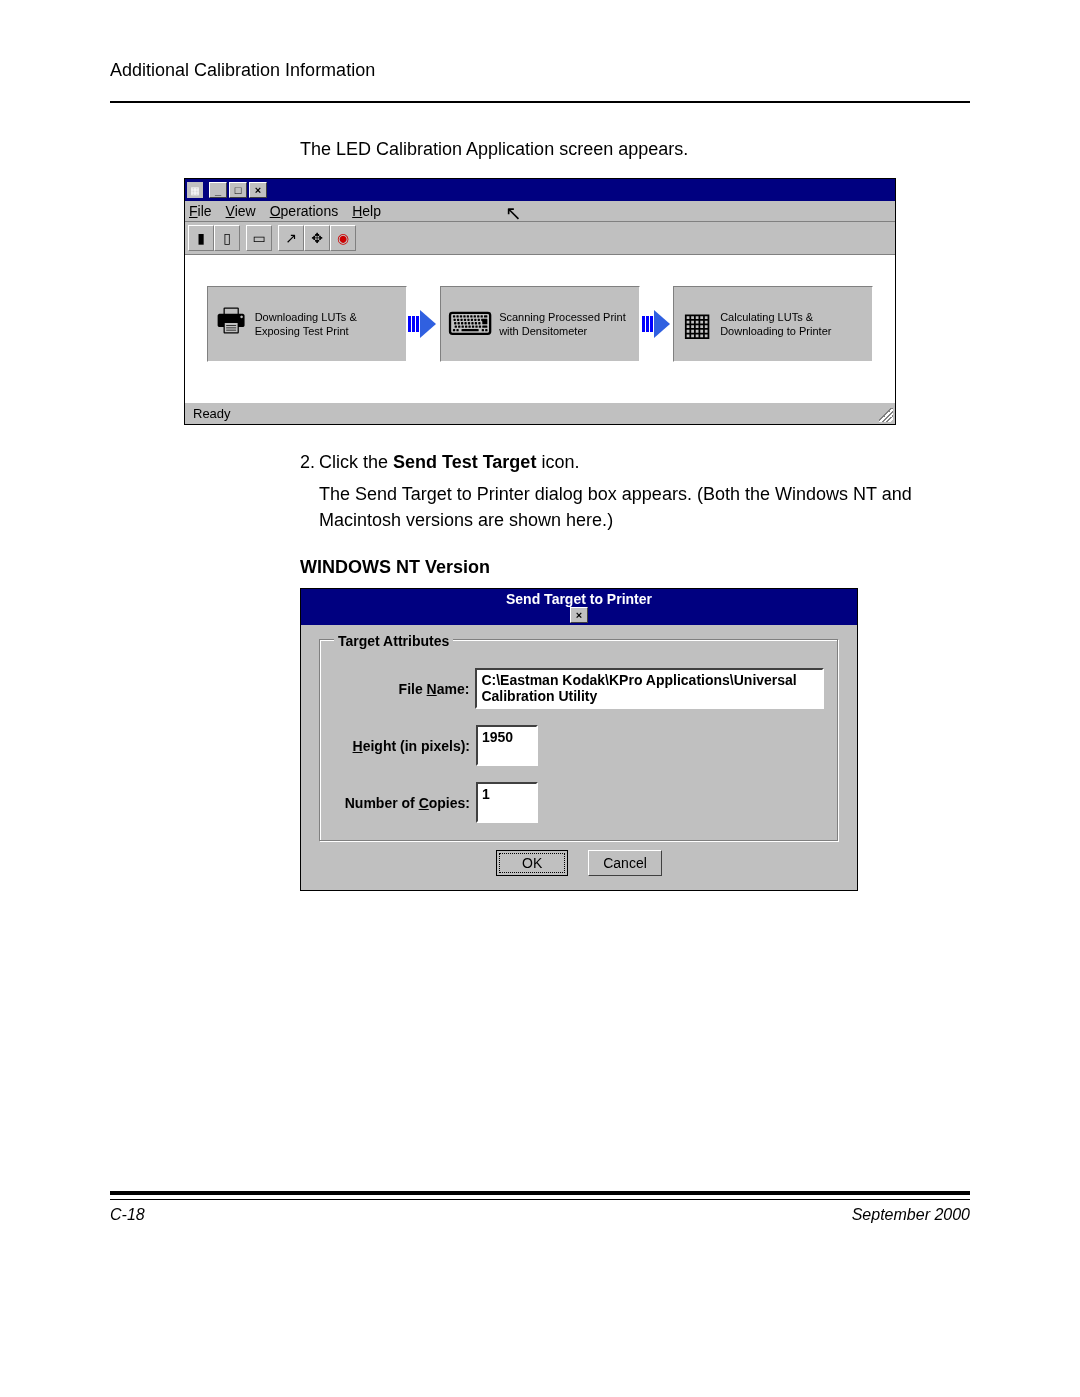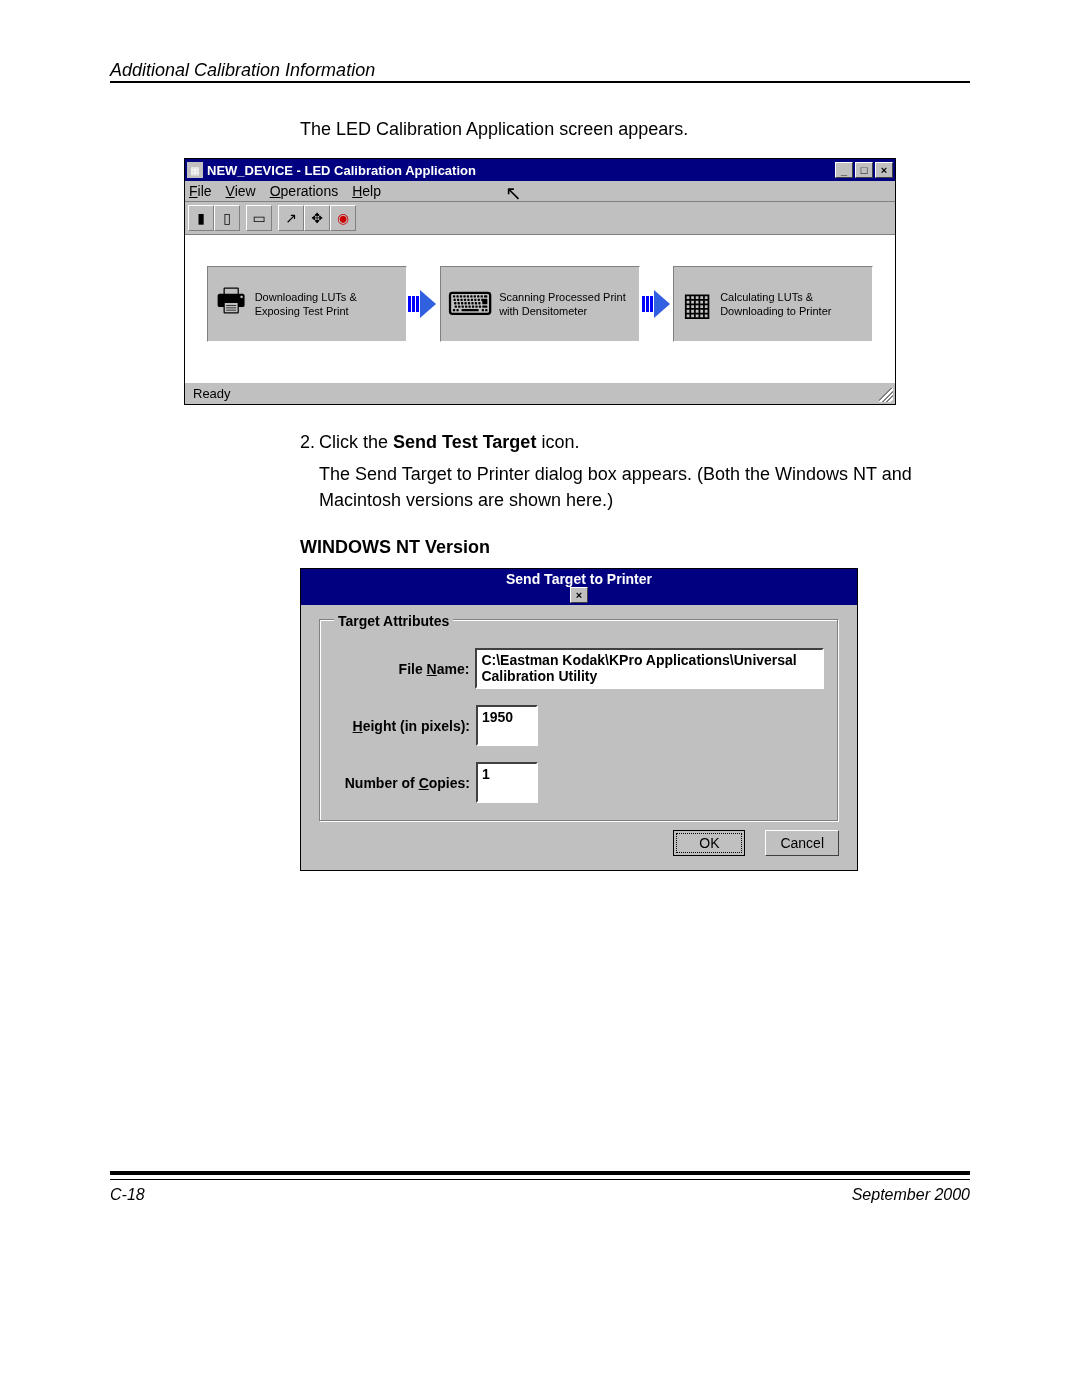--- a/index.html
+++ b/index.html
@@ -9,23 +9,22 @@
     background: #fff;
     font-family: Arial, Helvetica, sans-serif;
     width: 1080px;
   }
   .page {
     padding: 60px 110px 40px 110px;
     width: 1080px;
     position: relative;
   }
   .header-line {
-    font-style: italic;
     font-size: 18px;
-    margin-bottom: 0;
+    margin-bottom: 20px;
   }
   .header-rule {
     border-top: 2px solid #000;
     margin-bottom: 36px;
   }
   .intro-text {
     font-size: 18px;
     margin-left: 190px;
     margin-bottom: 18px;
   }
@@ -287,21 +286,21 @@
   }
   .btn-default {
     outline: 1px dotted #000;
     outline-offset: -4px;
     border: 1px solid #000;
   }
   .browse-btn {
     position: absolute; right: 0; top: 0;
   }
   .btn-row {
-    display:flex; justify-content:flex-end; gap: 20px;
+    display:flex; justify-content:center; gap: 20px;
     margin-top: 8px;
   }
   
   .footer-block {
     margin-top: 300px;
   }
   .footer-rule-thick { border-top: 4px solid #000; margin-bottom: 4px; }
   .footer-rule-thin { border-top: 1px solid #000; margin-bottom: 6px; }
   .footer-row {
     display: flex; justify-content: space-between;
@@ -315,21 +314,20 @@
 <div class="page">
   <div class="header-line">Additional Calibration Information</div>
   <div class="header-rule"></div>
 
   <div class="intro-text">The LED Calibration Application screen appears.</div>
 
 
   <div class="app-window">
     <div class="title-bar">
       <div class="app-icon">▦</div>
-      <div class="title-text">NEW_DEVICE - LED Calibration Application</div>
       <div class="win-btns">
         <div class="win-btn">_</div>
         <div class="win-btn">□</div>
         <div class="win-btn">×</div>
       </div>
     </div>
     <div class="menu-bar">
       <span class="menu-item"><span class="ul">F</span>ile</span>
       <span class="menu-item"><span class="ul">V</span>iew</span>
       <span class="menu-item"><span class="ul">O</span>perations</span>

